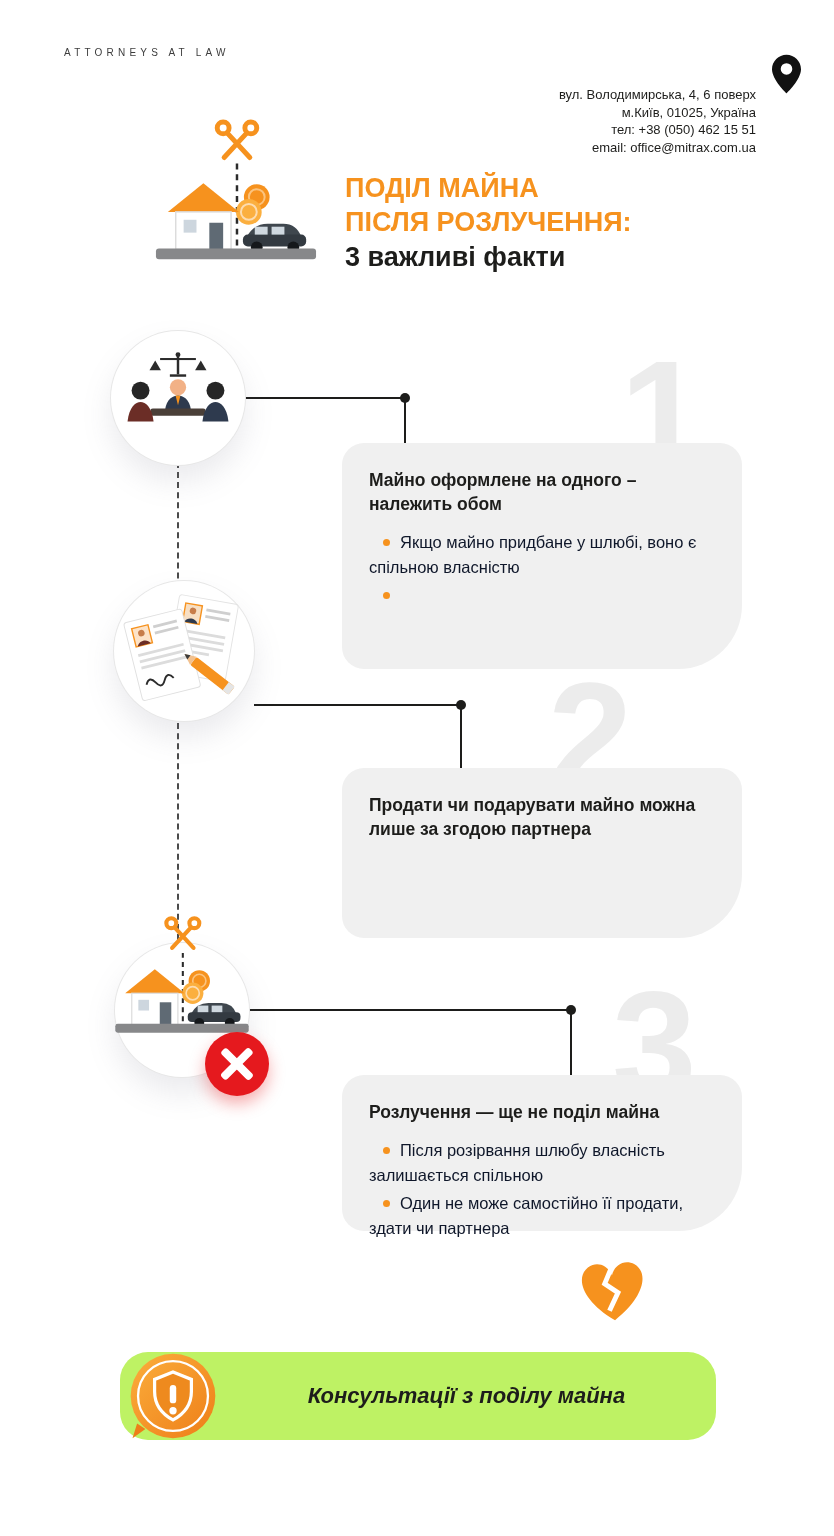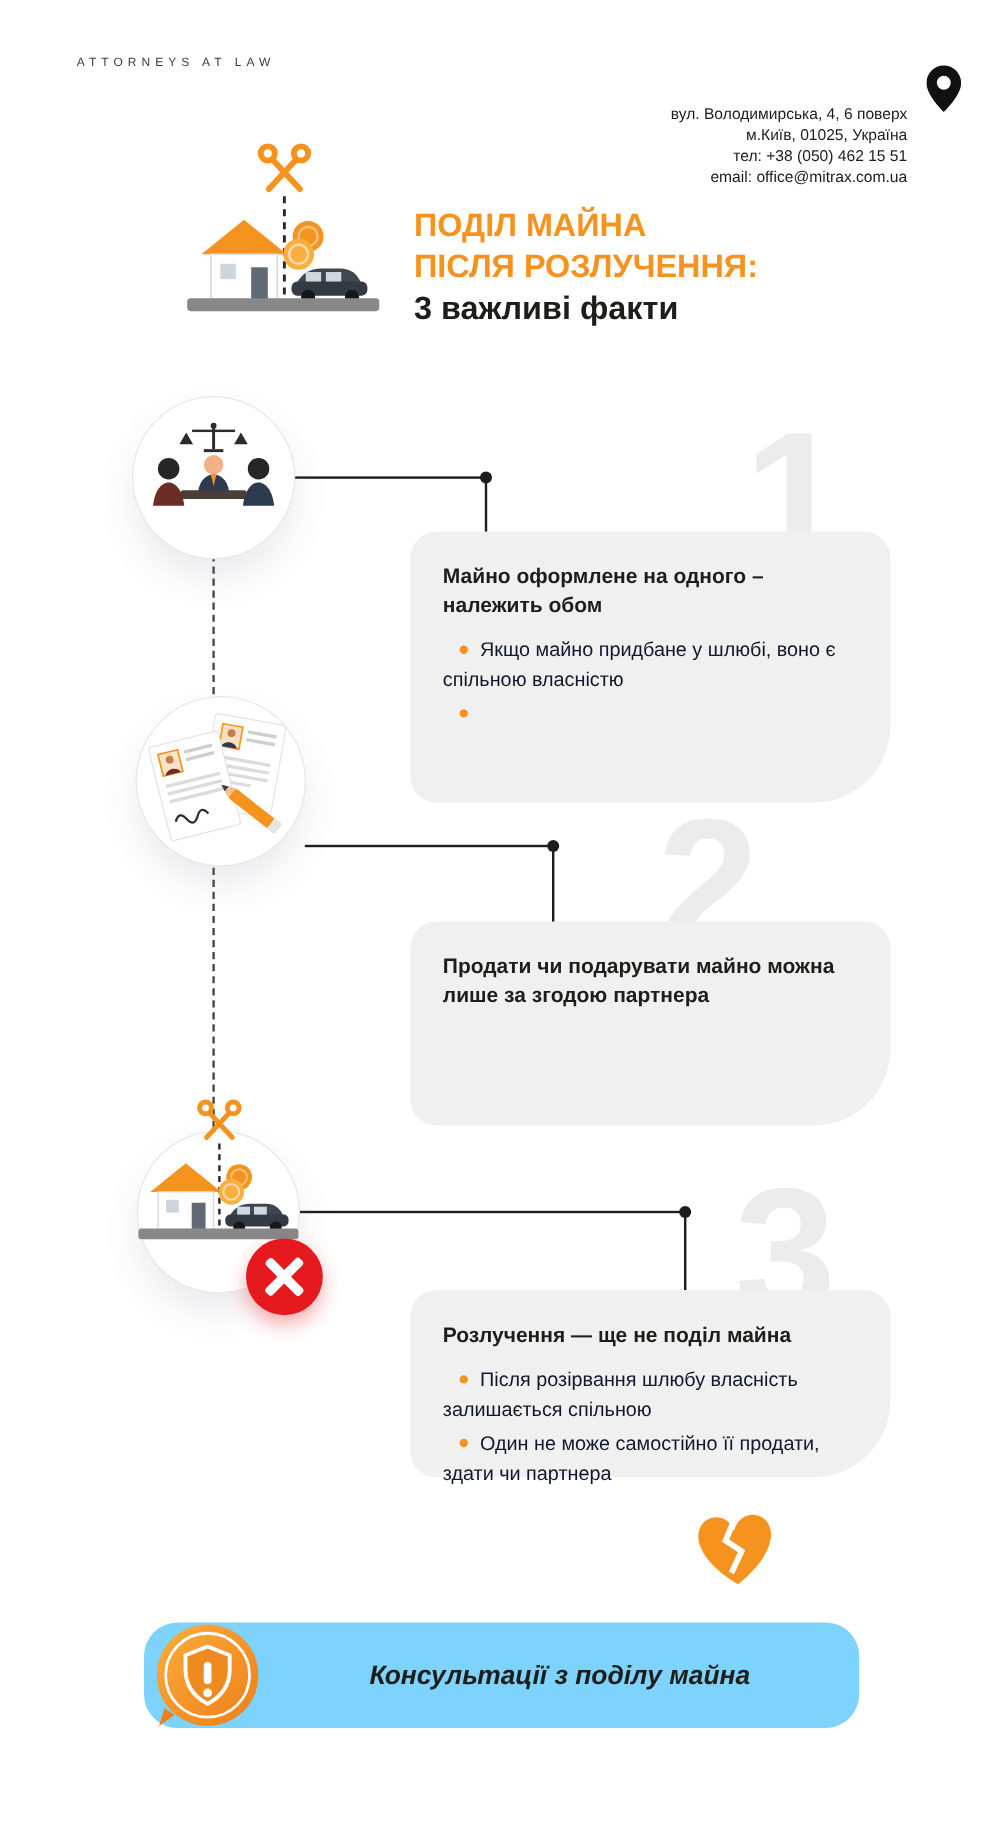--- a/index.html
+++ b/index.html
@@ -49,21 +49,21 @@
   .conn-h, .conn-v { position:absolute; background:#1d1d1b; z-index:1; }
   .conn-dot { position:absolute; width:10px; height:10px; border-radius:50%; background:#1d1d1b; z-index:1; }
   
   .badge-x { position:absolute; left:205px; top:1032px; width:64px; height:64px; border-radius:50%;
     background:#E5191E; z-index:3; box-shadow:0 8px 16px rgba(229,25,30,.35); }
   .badge-x .bar { position:absolute; left:19%; top:43.5%; width:62%; height:13%; background:#fff; border-radius:3px; }
   .badge-x .bar.b1 { transform:rotate(45deg); }
   .badge-x .bar.b2 { transform:rotate(-45deg); }
   .heart { position:absolute; left:574px; top:1254px; width:78px; z-index:3; transform:rotate(-4deg); }
   
-  .cta { position:absolute; left:120px; top:1352px; width:596px; height:88px; background:#7dd3fc;
+  .cta { position:absolute; left:120px; top:1352px; width:596px; height:88px; background:#bef264;
     border-radius:28px; z-index:1; cursor:pointer; }
   .cta-icon { position:absolute; left:7px; top:-2px; width:92px; height:92px; }
   .cta-label { position:absolute; left:115px; right:18px; top:0; bottom:0;
     display:flex; align-items:center; justify-content:center;
     font-size:22px; font-weight:800; font-style:italic; color:#1d1d1b; }
 </style>
 </head>
 <body>
 
 <div class="page">

